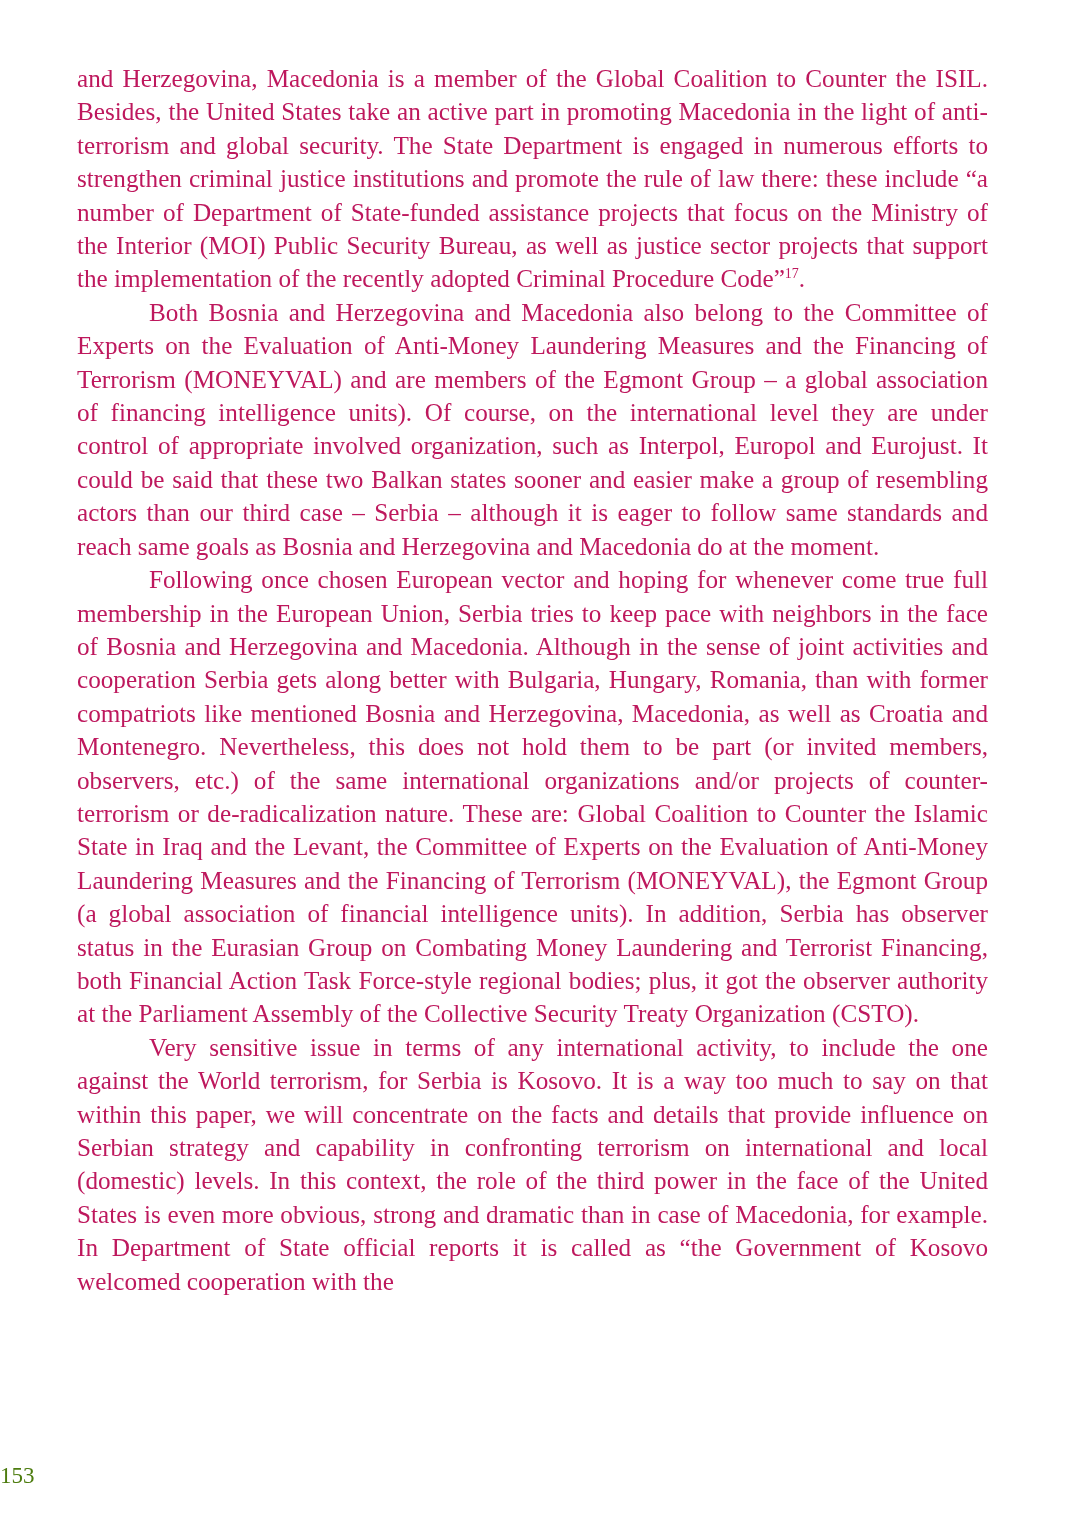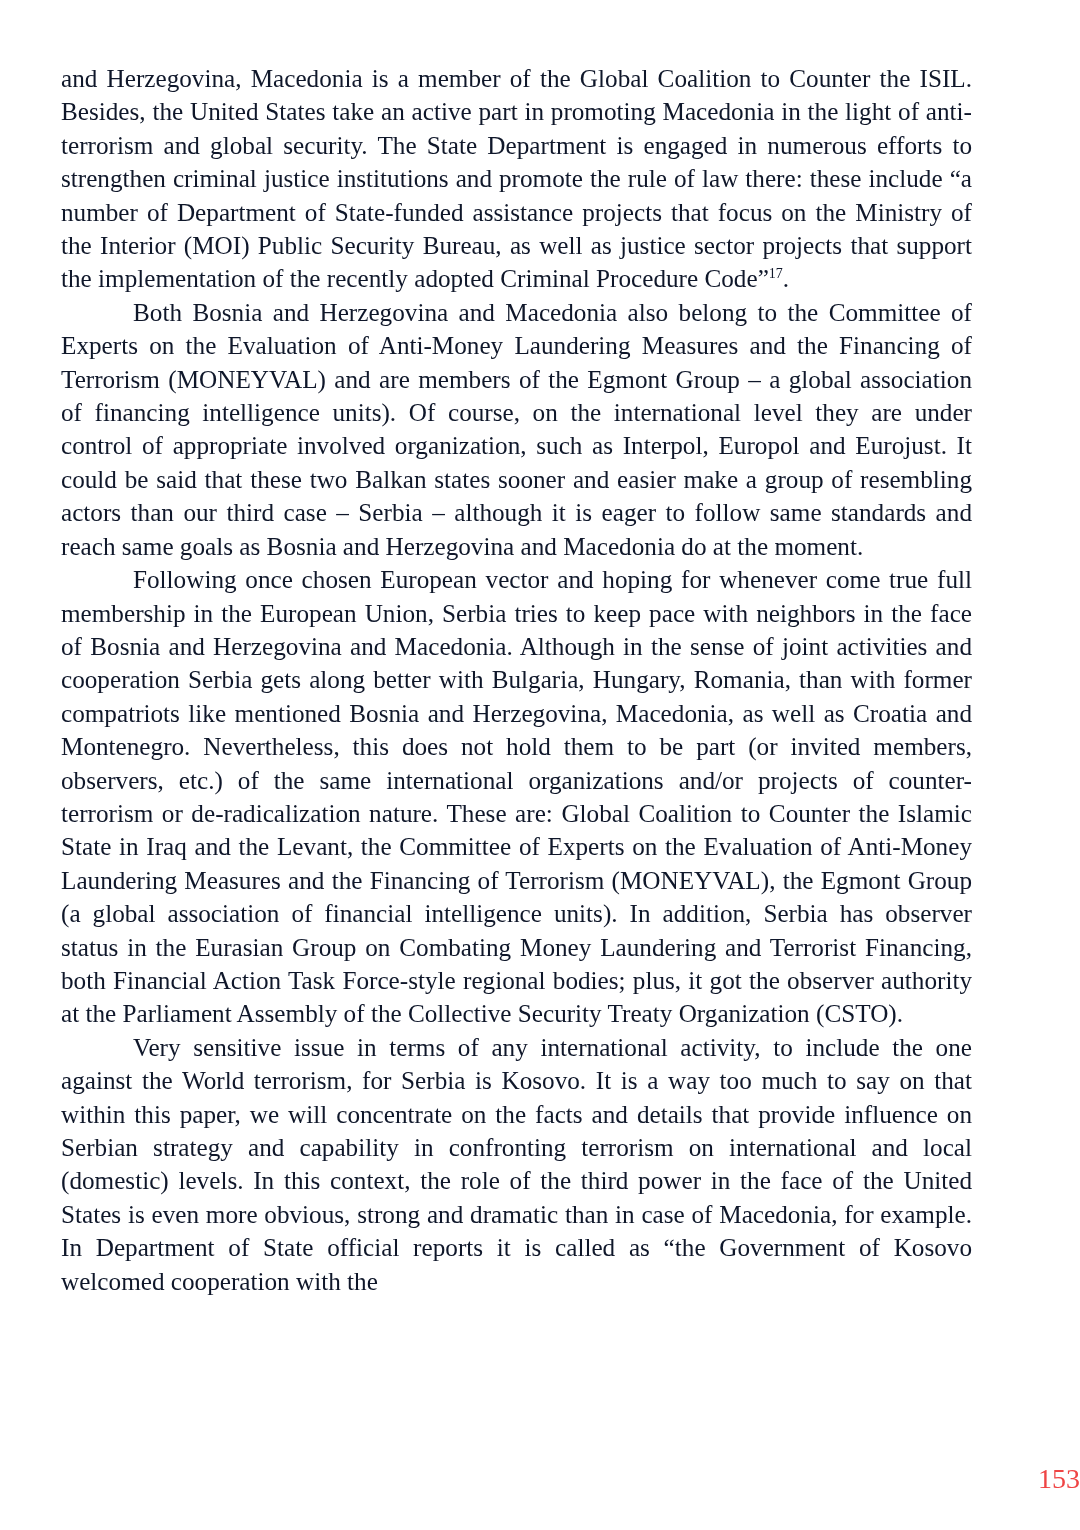--- a/index.html
+++ b/index.html
@@ -1,29 +1,29 @@
 <!DOCTYPE html>
 <html><head>
 <meta charset="utf-8">
 <style>
   html, body { margin: 0; padding: 0; background: #ffffff; }
   body { width: 1080px; height: 1530px; position: relative; overflow: hidden; }
   .page {
-    position: absolute; left: 61px; top: 62px; width: 911px;
+    position: absolute; left: 77px; top: 62px; width: 911px;
     font-family: "Liberation Serif", serif;
-    font-size: 25.2px; line-height: 33.4px; color: #0f172a;
+    font-size: 25.2px; line-height: 33.4px; color: #be185d;
     text-align: justify;
   }
   .page p { margin: 0; text-indent: 0; }
   .page p.indent { text-indent: 72px; }
   sup { font-size: 14px; line-height: 0; vertical-align: 9px; }
   .page-number {
     position: absolute; left: 0; width: 1080px; top: 1463px;
-    text-align: right;
-    font-family: "Liberation Serif", serif; font-size: 28px; color: #ef4444;
+    text-align: left;
+    font-family: "Liberation Serif", serif; font-size: 23px; color: #4d7c0f;
   }
 </style>
 </head>
 <body>
 
 <div class="page">
   <p><span>and Herzegovina, Macedonia is a member of the Global Coalition to Counter the ISIL. Besides, the United States take an active part in promoting Macedonia in the light of anti-terrorism and global security. The State Department is engaged in numerous efforts to strengthen criminal justice institutions and promote the rule of law there: these include “a number of Department of State-funded assistance projects that focus on the Ministry of the Interior (MOI) Public Security Bureau, as well as justice sector projects that support the implementation of the recently adopted Criminal Procedure Code”</span><sup>17</sup><span>.</span></p>
   <p class="indent">Both Bosnia and Herzegovina and Macedonia also belong to the Committee of Experts on the Evaluation of Anti-Money Laundering Measures and the Financing of Terrorism (MONEYVAL) and are members of the Egmont Group – a global association of financing intelligence units). Of course, on the international level they are under control of appropriate involved organization, such as Interpol, Europol and Eurojust. It could be said that these two Balkan states sooner and easier make a group of resembling actors than our third case – Serbia – although it is eager to follow same standards and reach same goals as Bosnia and Herzegovina and Macedonia do at the moment.</p>
   <p class="indent">Following once chosen European vector and hoping for whenever come true full membership in the European Union, Serbia tries to keep pace with neighbors in the face of Bosnia and Herzegovina and Macedonia. Although in the sense of joint activities and cooperation Serbia gets along better with Bulgaria, Hungary, Romania, than with former compatriots like mentioned Bosnia and Herzegovina, Macedonia, as well as Croatia and Montenegro. Nevertheless, this does not hold them to be part (or invited members, observers, etc.) of the same international organizations and/or projects of counter-terrorism or de-radicalization nature. These are: Global Coalition to Counter the Islamic State in Iraq and the Levant, the Committee of Experts on the Evaluation of Anti-Money Laundering Measures and the Financing of Terrorism (MONEYVAL), the Egmont Group (a global association of financial intelligence units). In addition, Serbia has observer status in the Eurasian Group on Combating Money Laundering and Terrorist Financing, both Financial Action Task Force-style regional bodies; plus, it got the observer authority at the Parliament Assembly of the Collective Security Treaty Organization (CSTO).</p>
   <p class="indent">Very sensitive issue in terms of any international activity, to include the one against the World terrorism, for Serbia is Kosovo. It is a way too much to say on that within this paper, we will concentrate on the facts and details that provide influence on Serbian strategy and capability in confronting terrorism on international and local (domestic) levels. In this context, the role of the third power in the face of the United States is even more obvious, strong and dramatic than in case of Macedonia, for example. In Department of State official reports it is called as “the Government of Kosovo welcomed cooperation with the</p>

